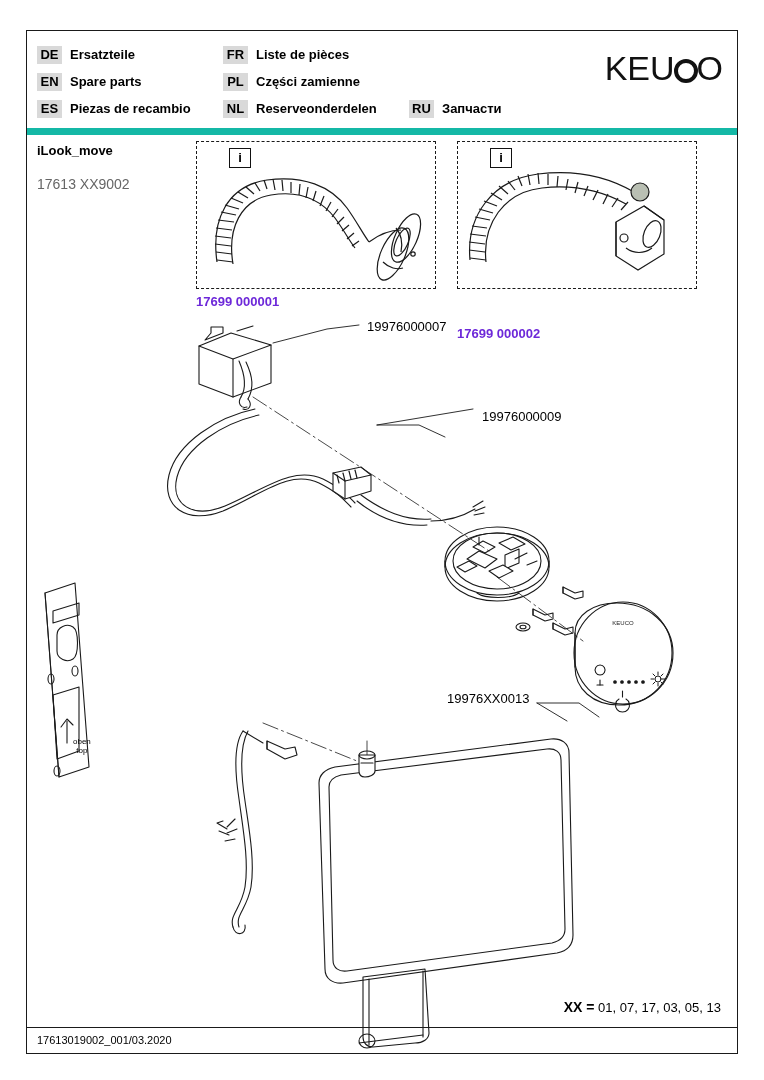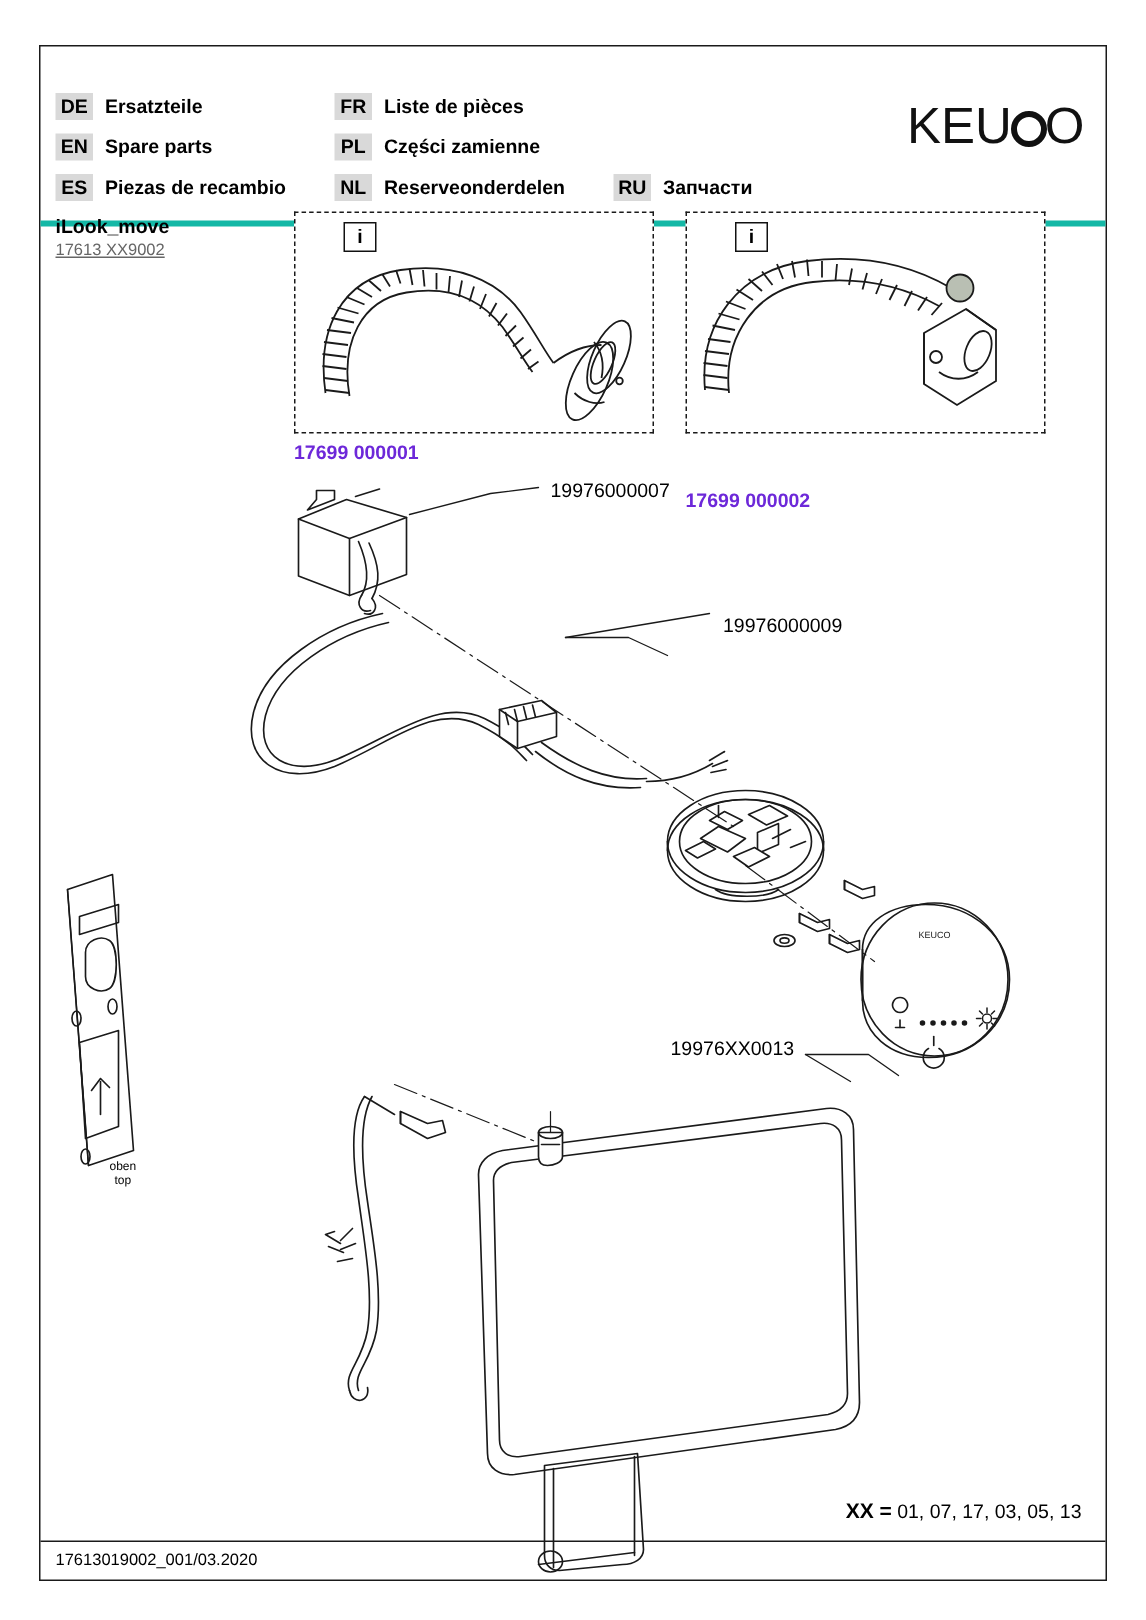--- a/index.html
+++ b/index.html
@@ -18,24 +18,24 @@
   .sheet {
     position: absolute;
     left: 26px; top: 30px;
     width: 712px; height: 1024px;
     border: 1px solid #1a1a1a;
     background: #fff;
   }
   
   .lang-header {
     position: absolute;
-    left: 0; top: 16px;
+    left: 0; top: 0;
     width: 100%;
     height: 104px;
-    border-bottom: 4px solid #14b8a6;
+    border-bottom: 7px solid #14b8a6;
   }
   .lang-grid {
     position: absolute;
     left: 10px; top: 10px;
     width: 560px;
   }
   .lang-row { display: flex; height: 27px; align-items: center; }
   .lang-cell {
     display: flex; align-items: center;
     width: 186px;
@@ -78,21 +78,21 @@
   }
   
   .product {
     position: absolute;
     left: 10px; top: 112px;
   }
   .product-name {
     font-size: 13px; font-weight: bold; color: #000;
   }
   .product-code {
-    font-size: 11px; color: #666; margin-top: 3px; text-decoration: underline;
+    font-size: 14px; color: #666; margin-top: 18px;
   }
   
   .infobox {
     position: absolute;
     border: 1.5px dashed #1a1a1a;
     background: #fff;
   }
   .box1 { left: 169px; top: 110px; width: 240px; height: 148px; }
   .box2 { left: 430px; top: 110px; width: 240px; height: 148px; }
   .i-badge {
@@ -462,21 +462,21 @@
           <path d="M334,732 L346,732"></path>
         </g>
 
       </g>
     </svg>
 
     <div class="lbl lbl-1">19976000007</div>
     <div class="lbl lbl-2">19976000009</div>
     <div class="lbl lbl-3">19976XX0013</div>
 
-    <div style="position:absolute;left:46px;top:706px;font-size:8px;text-align:center;line-height:9px;color:#000;margin-top:36px;">
+    <div style="position:absolute;left:46px;top:706px;font-size:8px;text-align:center;line-height:9px;color:#000;">
       <div>oben</div>
       <div>top</div>
     </div>
 
     <div class="xx-note">
       <b>XX =</b><span> 01, 07, 17, 03, 05, 13</span>
     </div>
 
     <div class="footer">
       <span>17613019002_001/03.2020</span>

